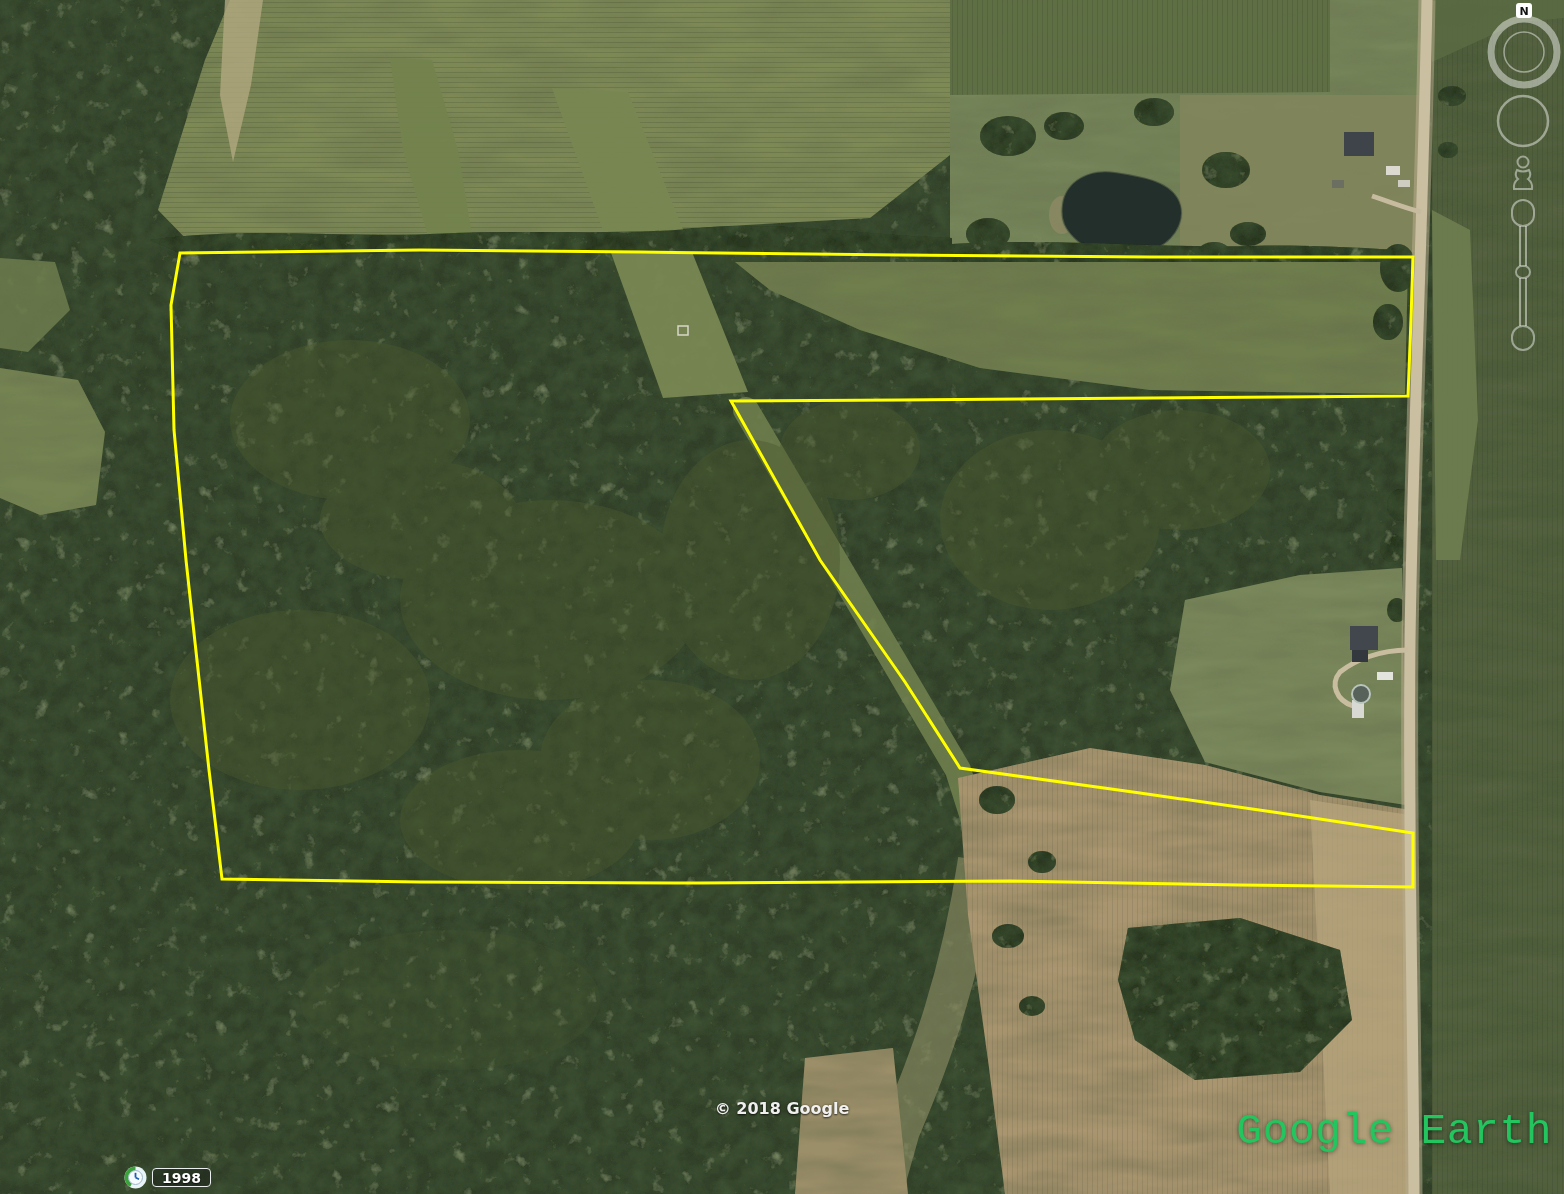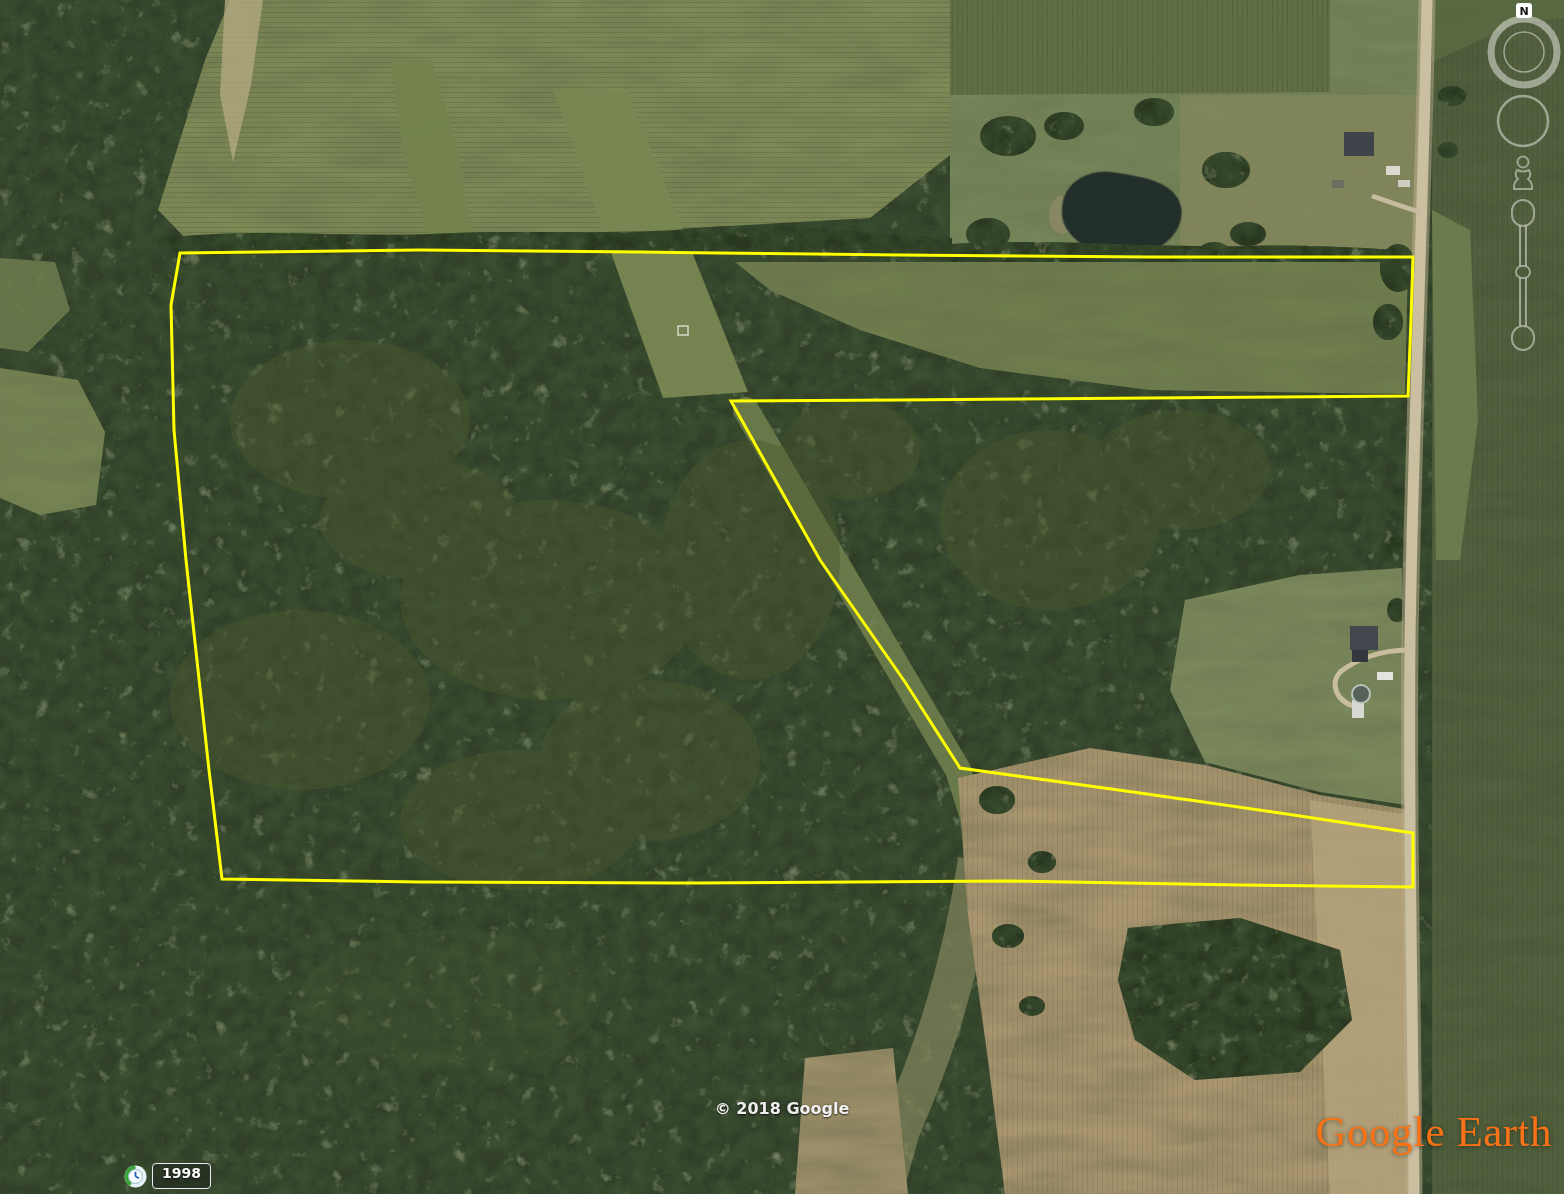--- a/index.html
+++ b/index.html
@@ -2,33 +2,33 @@
 <html><head>
 <meta charset="utf-8">
 <style>
   html,body{margin:0;padding:0;background:#222;}
   .stage{position:relative;width:1564px;height:1194px;overflow:hidden;
          font-family:"DejaVu Sans",sans-serif;}
   .stage > svg#map{position:absolute;left:0;top:0;}
 
   
   .time-control{position:absolute;left:124px;bottom:5px;display:flex;align-items:center;gap:5px;}
-  .time-box{min-width:46px;height:26px;box-sizing:border-box;border:1.5px solid #eceff0;
+  .time-box{min-width:46px;height:19px;box-sizing:border-box;border:1.5px solid #eceff0;
             border-radius:4px;background:rgba(25,28,25,0.45);color:#fff;
             font-weight:bold;font-size:14px;line-height:18px;text-align:center;
             padding:0 9px;text-shadow:0 1px 2px rgba(0,0,0,.8);}
 
   
   .copyright{position:absolute;left:0;right:0;bottom:76px;text-align:center;
              color:rgba(255,255,255,.93);font-weight:bold;font-size:16px;
              text-shadow:0 1px 2px rgba(0,0,0,.65), 0 0 3px rgba(0,0,0,.4);margin-top:36px;}
 
   
-  .logo{position:absolute;right:12px;bottom:38px;color:#f97316;font-size:43px;
-        font-weight:400;letter-spacing:0.5px;font-family:Liberation Serif, serif;
+  .logo{position:absolute;right:12px;bottom:38px;color:#22c55e;font-size:43px;
+        font-weight:400;letter-spacing:0.5px;font-family:Liberation Mono, monospace;
         text-shadow:0 1px 4px rgba(0,0,0,.45);}
 
   
   .statusbar{position:absolute;right:24px;bottom:7px;display:flex;align-items:center;
              color:#fff;font-weight:bold;font-size:15px;white-space:nowrap;
              text-shadow:-1px -1px 0 rgba(0,0,0,.85),1px -1px 0 rgba(0,0,0,.85),
                          -1px 1px 0 rgba(0,0,0,.85),1px 1px 0 rgba(0,0,0,.85),
                           0 2px 3px rgba(0,0,0,.5);}
   .statusbar .pair-gap{margin-left:10px;}
   .statusbar .grp-gap{margin-left:22px;}

